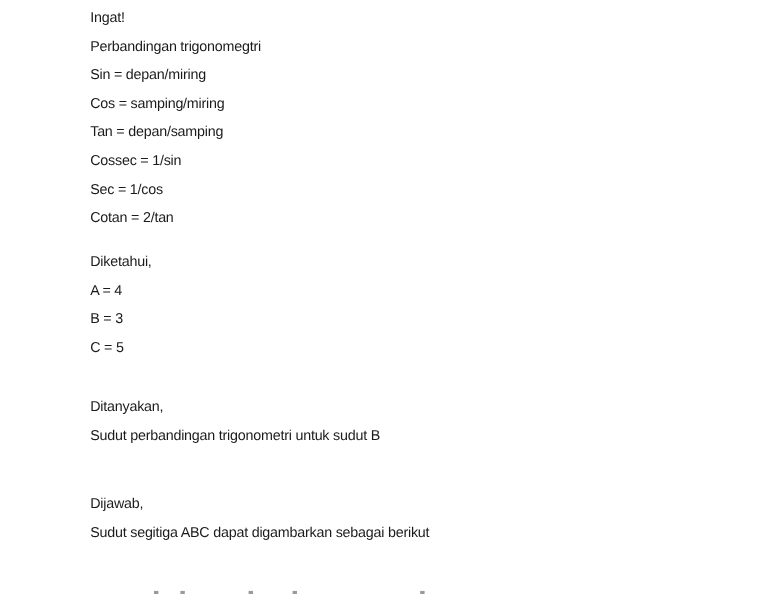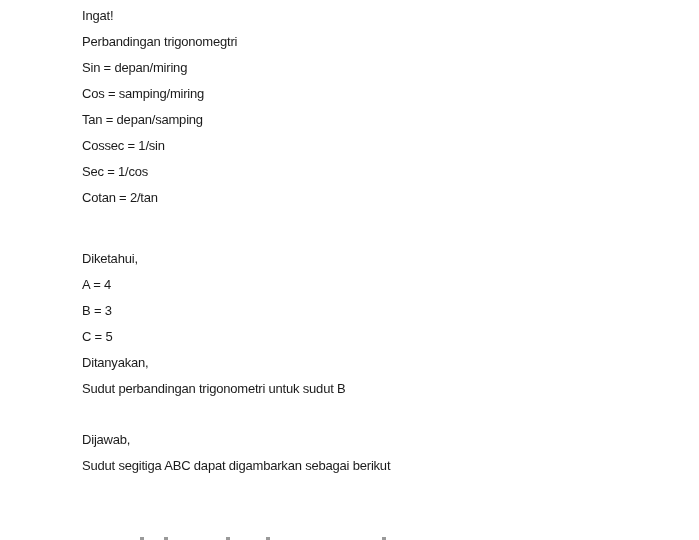--- a/index.html
+++ b/index.html
@@ -18,23 +18,23 @@
     position: absolute;
     top: 3px;
     left: 82px;
     right: 10px;
     color: #1b1b1b;
     font-size: 13px;
     line-height: 26px;
     letter-spacing: -0.2px;
   }
   .section { margin: 0; }
-  .section.gap-lg { margin-top: 35px; }
-  .section.gap-md { }
-  .section.gap-sm { margin-top: 25px; }
+  .section.gap-lg { margin-top: 14px; }
+  .section.gap-md { margin-top: 28px; }
+  .section.gap-sm { margin-top: 36px; }
   .line {
     height: 26px;
     white-space: nowrap;
   }
   
   .fragments {
     position: absolute;
     top: 537px;
     left: 0;
     width: 699px;

